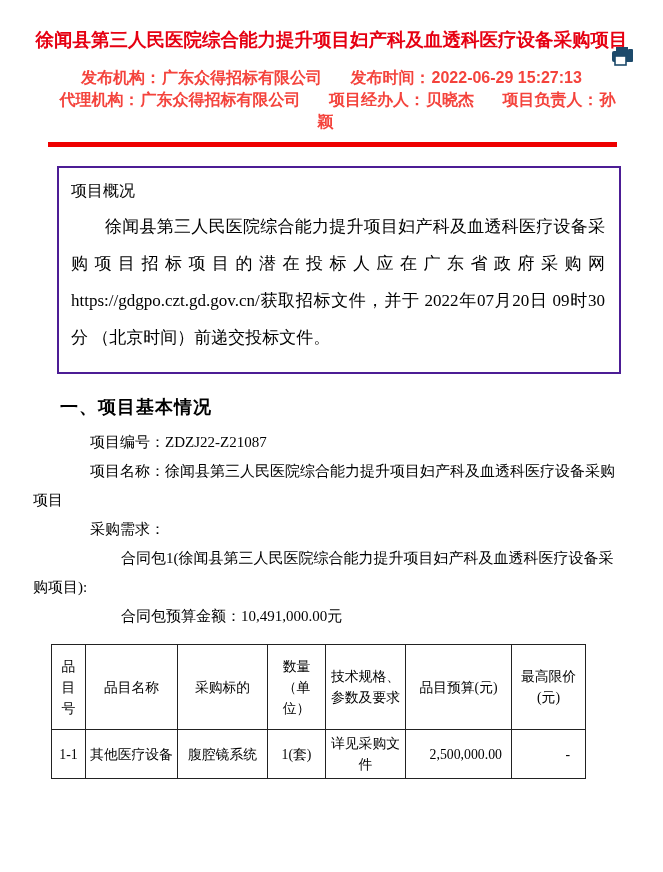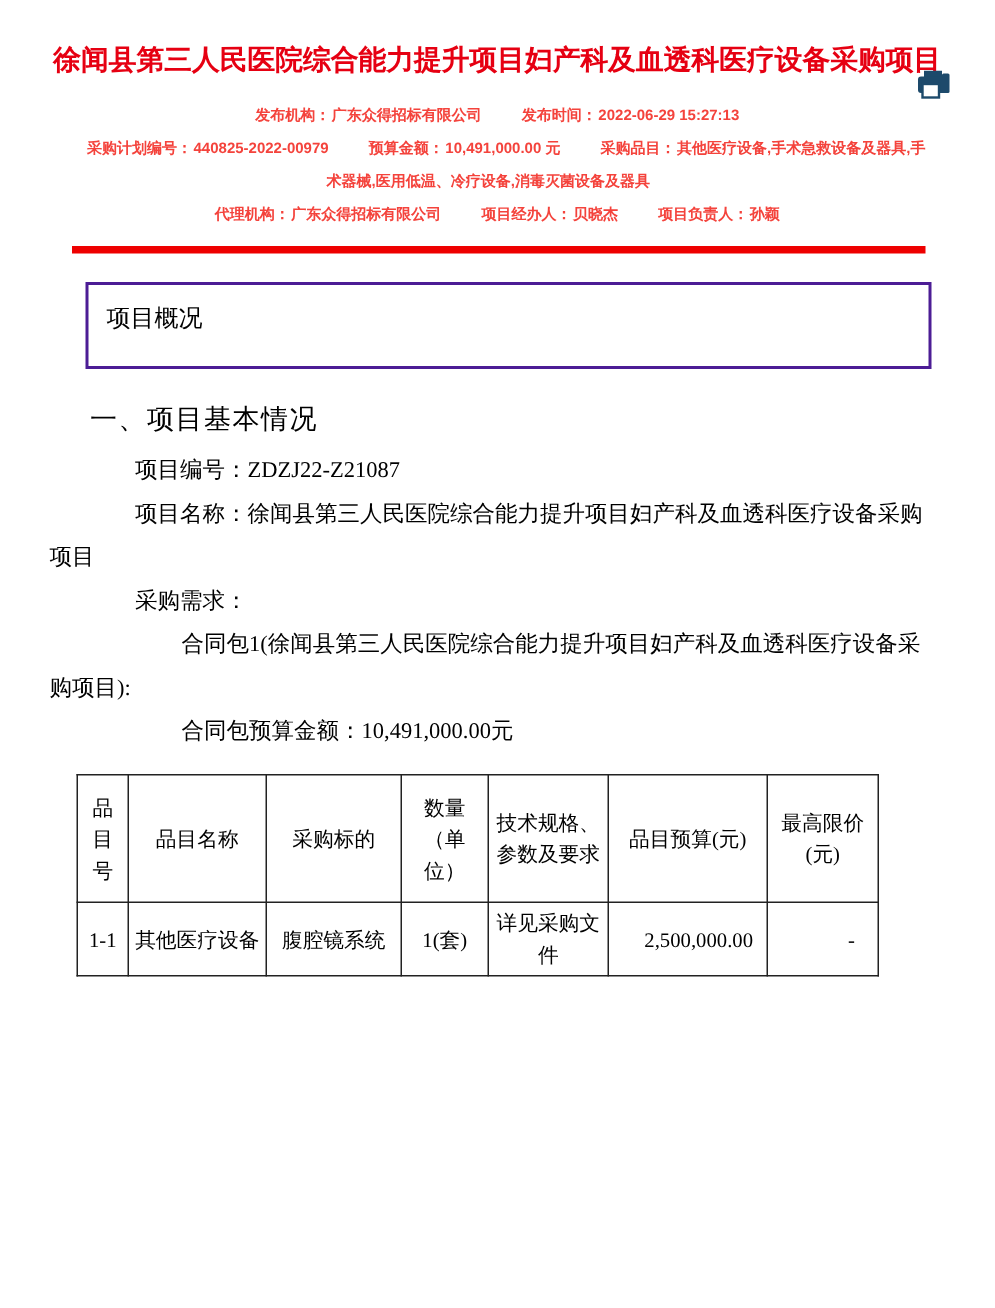--- a/index.html
+++ b/index.html
@@ -26,21 +26,21 @@
     width: 23px; height: 21px;
     cursor: pointer;
   }
   
   .meta {
     margin-top: 14px;
     padding: 0 44px;
     text-align: center;
     color: #f4433c;
     font-family: "Liberation Sans", "DejaVu Sans", sans-serif;
-    font-size: 10px;
+    font-size: 16px;
     line-height: 22px;
     font-weight: 700;
   }
   .meta p { margin: 0; }
   .meta .pair { margin: 0 12px; }
   .meta .pair .v { margin-left: 1px; }
   
   .divider {
     height: 5px;
     background: #ee0000;
@@ -57,21 +57,21 @@
     margin: 2px 0 0 0;
     font-size: 17px;
     line-height: 37px;
     text-indent: 2em;
     text-align: justify;
   }
   
   .section-heading {
     margin: 21px 0 0 60px;
     font-size: 18px;
-    font-weight: 400;
+    font-weight: 700;
     letter-spacing: 1px;
   }
   .fields {
     margin: 9px 40px 0 33px;
     font-size: 15px;
     line-height: 29px;
   }
   .fields p { margin: 0; }
   .field { text-indent: 57px; }
   .indent2 { text-indent: 88px; }
@@ -126,35 +126,31 @@
     <rect x="4" y="9" width="11" height="9" fill="#ffffff" stroke="#1d4a6b" stroke-width="1.6"></rect>
   </svg>
 </span>
 
 <div class="meta">
   <p>
     <span class="pair"><span>发布机构：</span><span class="v">广东众得招标有限公司</span></span>
     <span class="pair"><span>发布时间：</span><span class="v">2022-06-29 15:27:13</span></span>
   </p>
   <p>
-    <span class="pair"><span>采购计划编号：</span><span class="v">440825-2022-00979</span></span>
-    <span class="pair"><span>预算金额：</span><span class="v">10,491,000.00 元</span></span>
-    <span class="pair"><span>采购品目：</span><span class="v">其他医疗设备,手术急救设备及器具,手术器械,医用低温、冷疗设备,消毒灭菌设备及器具</span></span>
-  </p>
-  <p>
     <span class="pair"><span>代理机构：</span><span class="v">广东众得招标有限公司</span></span>
     <span class="pair"><span>项目经办人：</span><span class="v">贝晓杰</span></span>
     <span class="pair"><span>项目负责人：</span><span class="v">孙颖</span></span>
   </p>
 </div>
 
 <div class="divider"></div>
 
 <div class="overview-box">
   <div class="box-title">项目概况</div>
+  <p class="box-body">徐闻县第三人民医院综合能力提升项目妇产科及血透科医疗设备采购项目招标项目的潜在投标人应在广东省政府采购网https://gdgpo.czt.gd.gov.cn/获取招标文件，并于 2022年07月20日 09时30分 （北京时间）前递交投标文件。</p>
 </div>
 
 <h2 class="section-heading">一、项目基本情况</h2>
 
 <div class="fields">
   <p class="field"><span>项目编号：</span><span>ZDZJ22-Z21087</span></p>
   <p class="field"><span>项目名称：</span><span>徐闻县第三人民医院综合能力提升项目妇产科及血透科医疗设备采购项目</span></p>
   <p class="field"><span>采购需求：</span><span></span></p>
   <p class="indent2">合同包1(徐闻县第三人民医院综合能力提升项目妇产科及血透科医疗设备采购项目):</p>
   <p class="indent2"><span>合同包预算金额：</span><span>10,491,000.00元</span></p>

